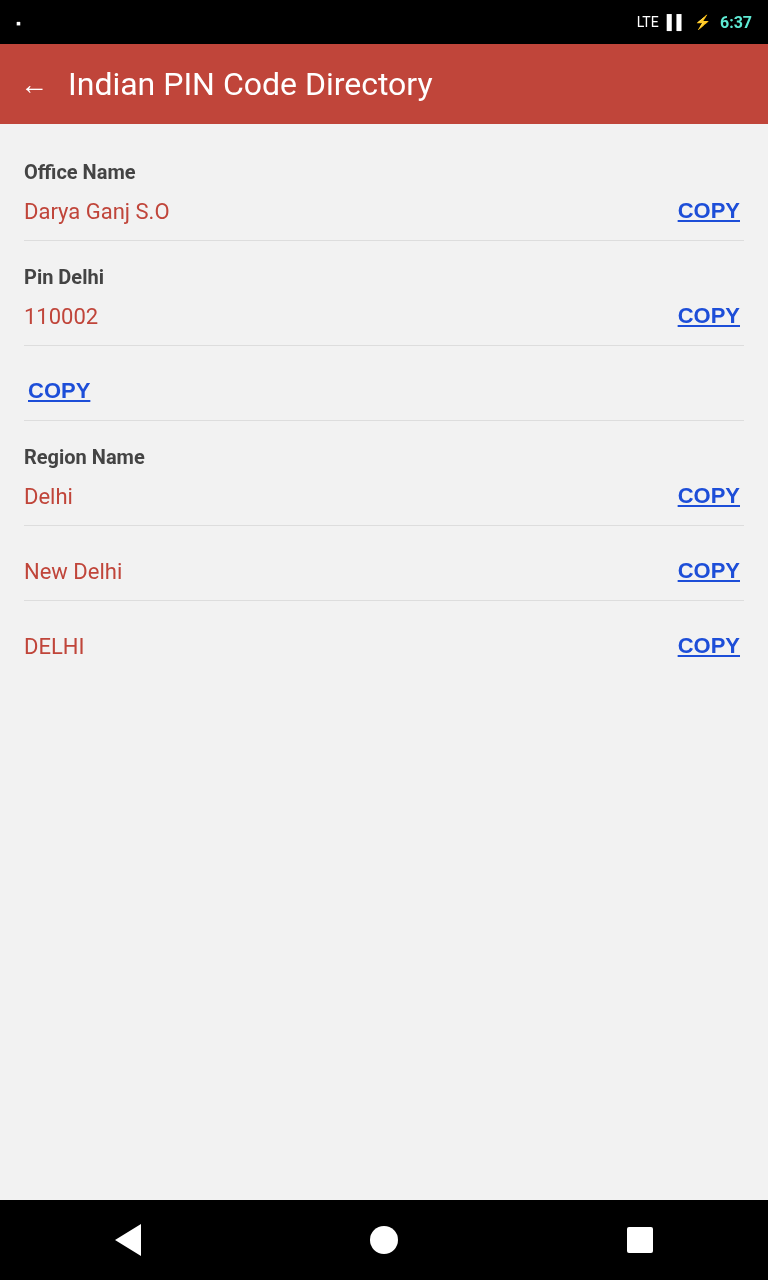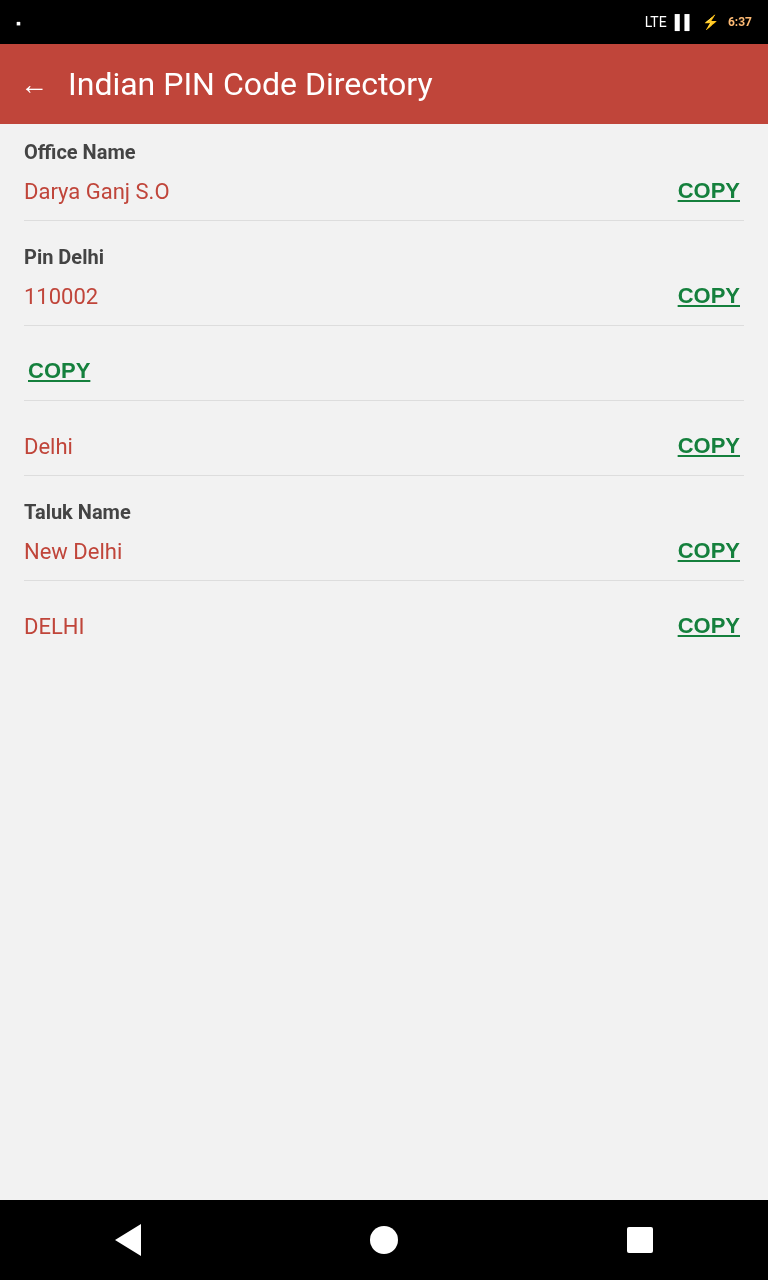--- a/index.html
+++ b/index.html
@@ -24,22 +24,22 @@
       gap: 8px;
     }
     .status-bar-left {
       margin-right: auto;
     }
     .status-icon {
       color: #fff;
       font-size: 14px;
     }
     .status-time {
-      color: #fdba74;
-      font-size: 12px;
+      color: #5eead4;
+      font-size: 16px;
       font-weight: bold;
     }
 
     
     .app-bar {
       background: #c0453a;
       height: 80px;
       display: flex;
       align-items: center;
       padding: 0 20px;
@@ -54,21 +54,21 @@
     .app-bar-title {
       color: #fff;
       font-size: 32px;
       font-weight: 400;
     }
 
     
     .content {
       flex: 1;
       background: #f2f2f2;
-      padding: 16px 24px;
+      padding: 36px 24px;
     }
 
     .field-section {
       margin-bottom: 24px;
     }
 
     .field-label {
       font-size: 20px;
       font-weight: 700;
       color: #444;
@@ -83,21 +83,21 @@
 
     .field-value {
       font-size: 22px;
       color: #c0453a;
       font-weight: 400;
     }
 
     .copy-btn {
       font-size: 22px;
       font-weight: 700;
-      color: #15803d;
+      color: #1d4ed8;
       text-decoration: underline;
       cursor: pointer;
       background: none;
       border: none;
       padding: 8px 4px;
     }
 
     .divider {
       height: 1px;
       background: #ddd;
@@ -177,28 +177,28 @@
       </div>
       <div class="divider"></div>
     </div>
     <div class="field-section">
       <div class="field-row">
         <button class="copy-btn">COPY</button>
       </div>
       <div class="divider"></div>
     </div>
     <div class="field-section">
+      <div class="field-label">Region Name</div>
       <div class="field-row">
         <span class="field-value">Delhi</span>
         <button class="copy-btn">COPY</button>
       </div>
       <div class="divider"></div>
     </div>
     <div class="field-section">
-      <div class="field-label">Taluk Name</div>
       <div class="field-row">
         <span class="field-value">New Delhi</span>
         <button class="copy-btn">COPY</button>
       </div>
       <div class="divider"></div>
     </div>
     <div class="field-section">
       <div class="field-row">
         <span class="field-value">DELHI</span>
         <button class="copy-btn">COPY</button>

